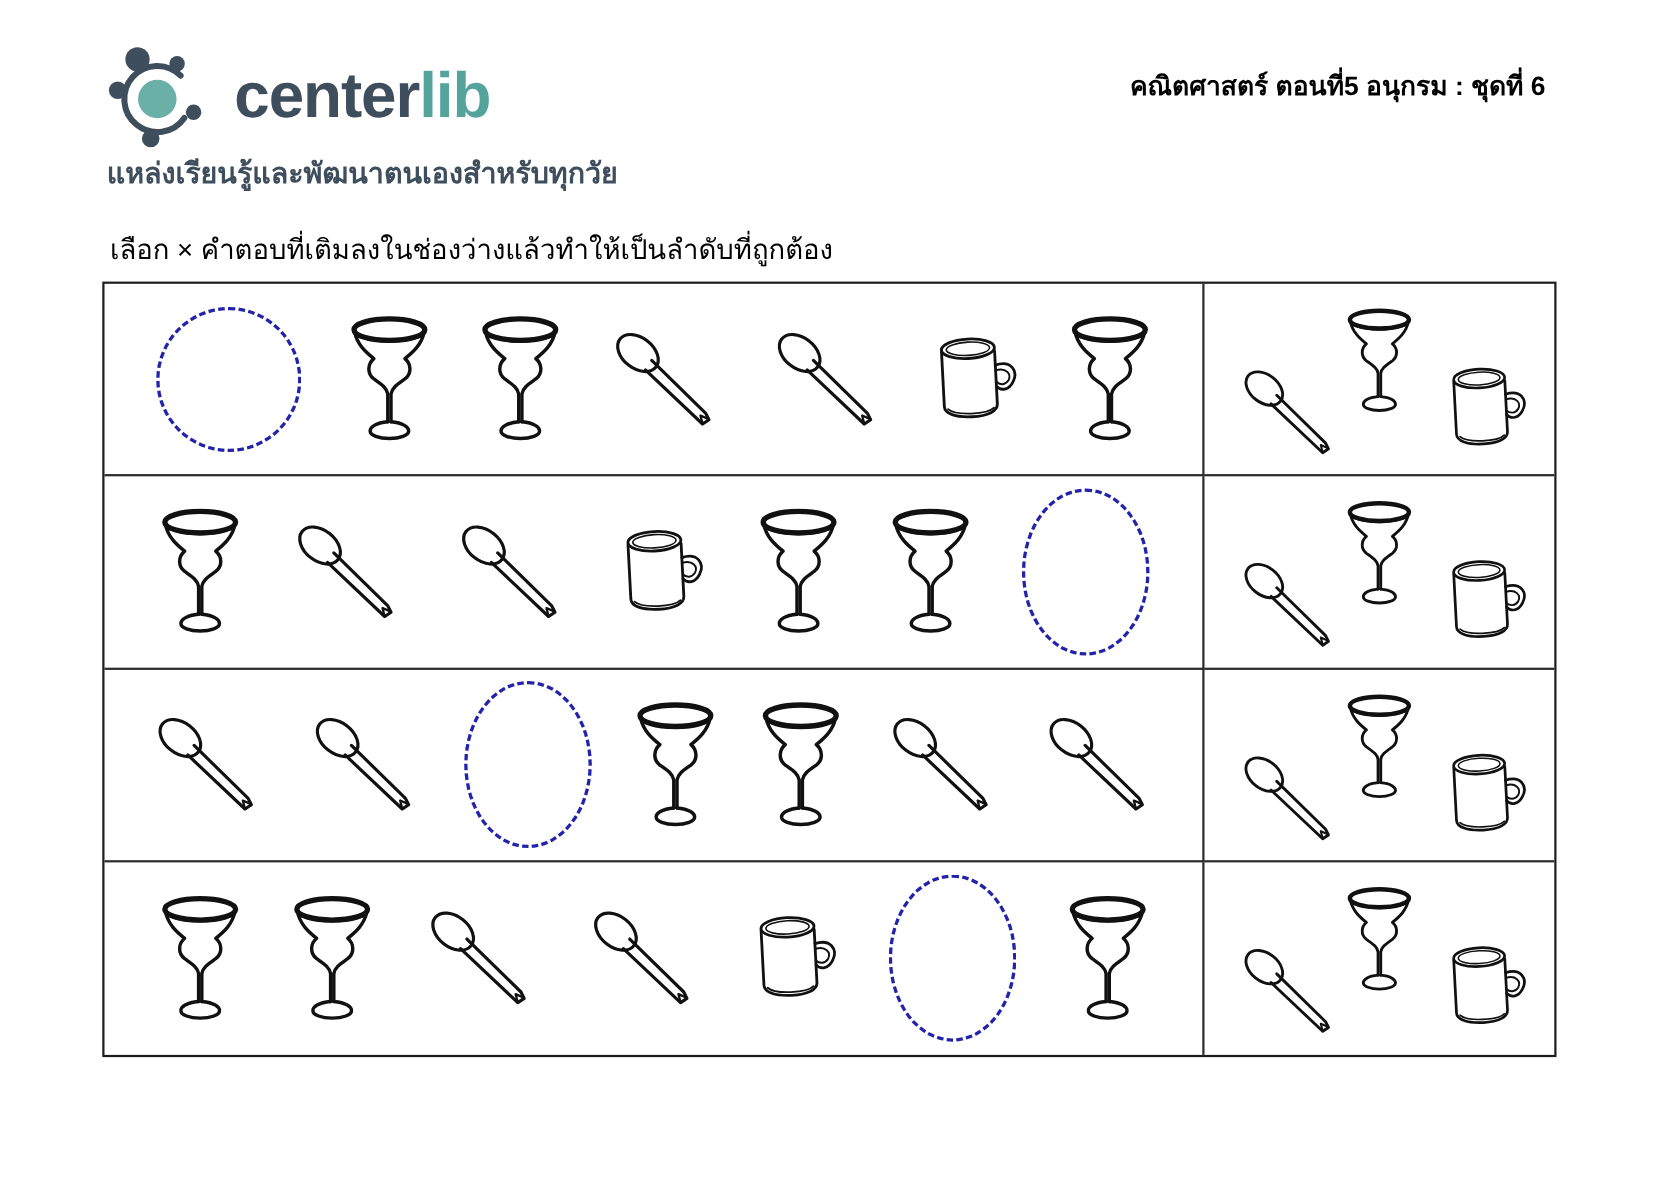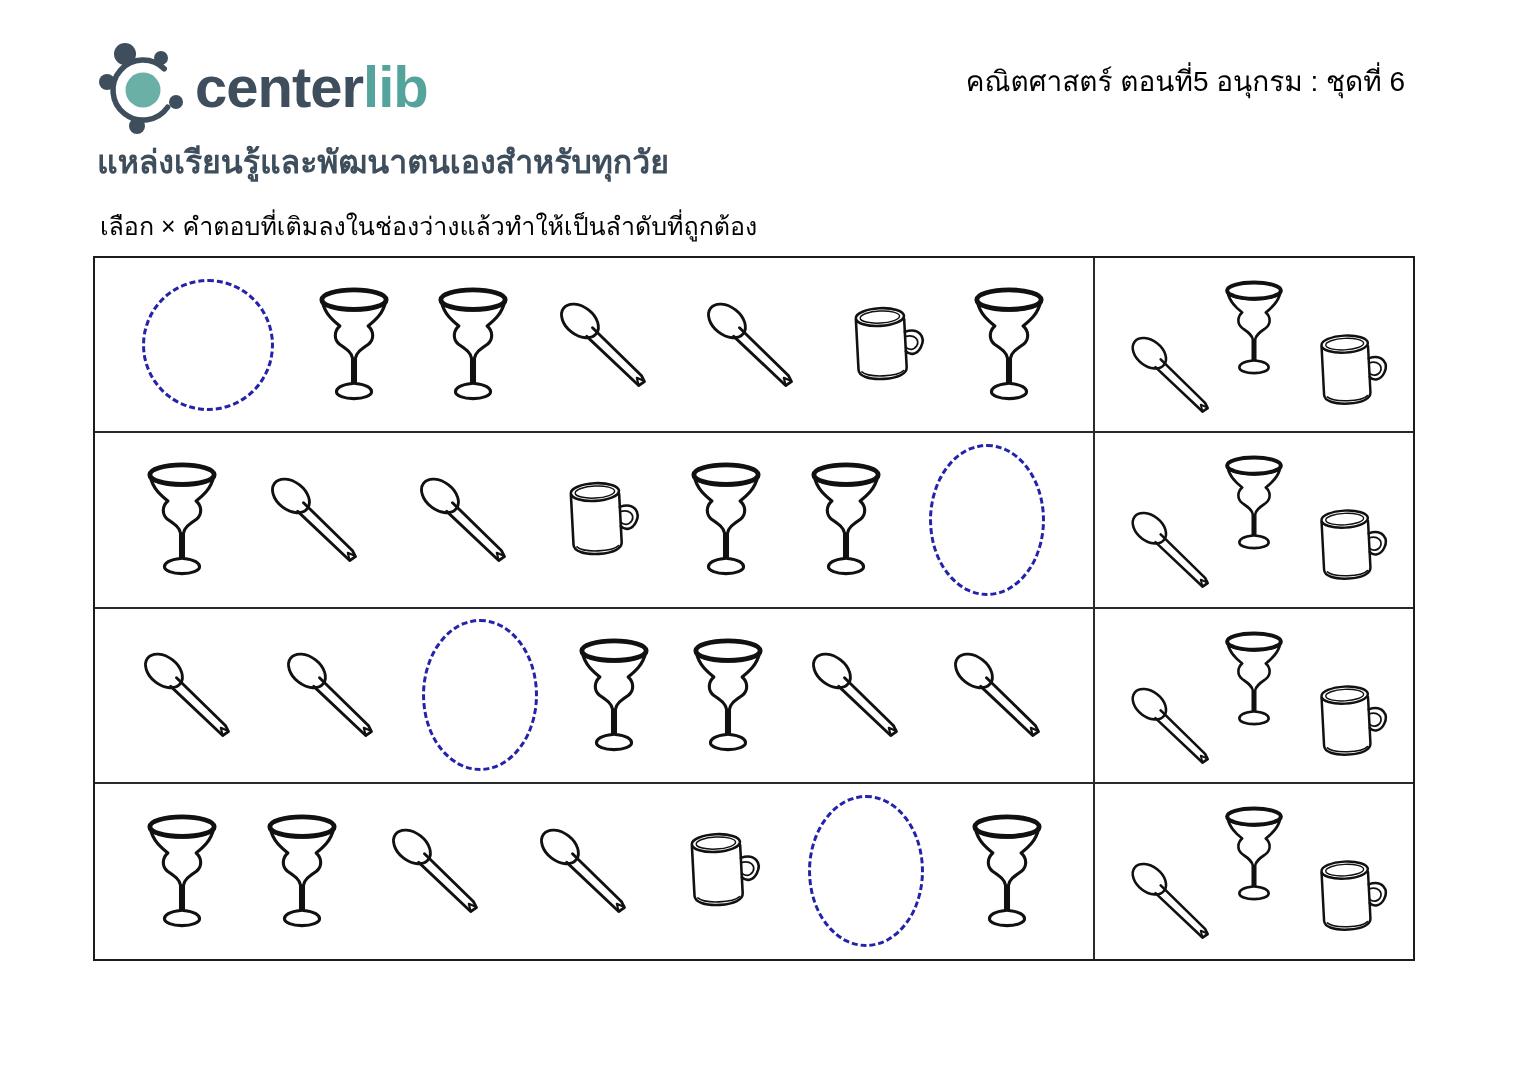--- a/index.html
+++ b/index.html
@@ -2,29 +2,29 @@
 <html style="--dash: #2222aa; --ink: #111111; --brand-primary: #3e4e5c; --brand-secondary: #55a49c; --brand-mark: #6ab0a7;"><head>
 <meta charset="utf-8">
 <style>
   html,body{margin:0;padding:0;background:#ffffff;}
   body{
     width:1527px;height:1080px;position:relative;overflow:hidden;
     font-family:"Liberation Sans","DejaVu Sans",sans-serif;color:#000;
   }
   
   .logo-block{position:absolute;left:97px;top:40px;}
-  .logo-row{display:flex;align-items:center;gap:6px;}
+  .logo-row{display:flex;align-items:center;gap:24px;}
   .logo-mark{width:92px;height:94px;flex:0 0 auto;}
   .logo-word{font-size:58px;font-weight:700;letter-spacing:-1px;line-height:1;}
   .logo-word .w1{color:var(--brand-primary);}
   .logo-word .w2{color:var(--brand-secondary);}
-  .tagline{margin-top:2px;font-size:32px;font-weight:700;color:var(--brand-primary);text-align:right;}
+  .tagline{margin-top:2px;font-size:26px;font-weight:700;color:var(--brand-primary);text-align:right;}
   .title-block{position:absolute;right:122px;top:64px;text-align:right;}
   .doc-title{font-size:40px;font-weight:700;line-height:1.2;}
-  .doc-subtitle{font-size:28px;font-weight:400;line-height:1.25;margin-left:19px;}
+  .doc-subtitle{font-size:24px;font-weight:700;line-height:1.25;margin-left:19px;}
   .instruction{position:absolute;left:100px;top:206px;font-size:25px;font-weight:500;}
 
   
   .table{
     position:absolute;left:93px;top:256px;width:1322px;height:705px;
     border:2px solid #1c1c1c;box-sizing:border-box;
     display:grid;grid-template-columns:1000px 1fr;grid-template-rows:repeat(4,1fr);
     background:#fff;
   }
   .cell{box-sizing:border-box;position:relative;}

